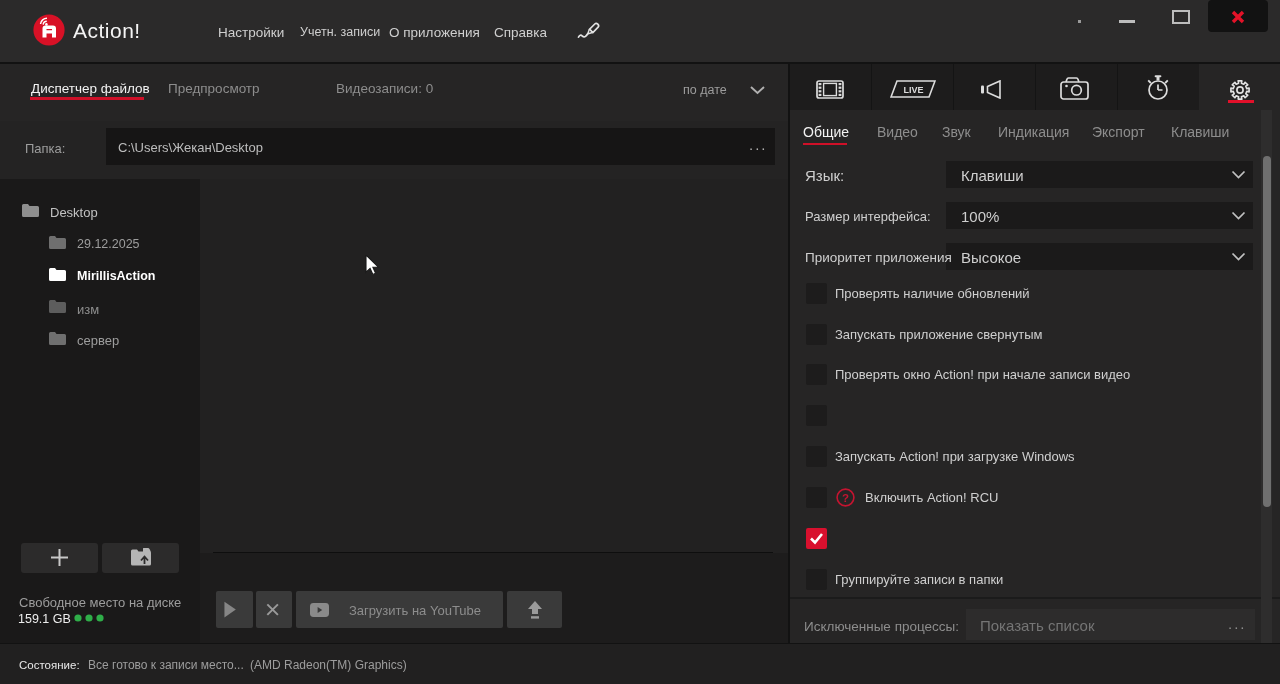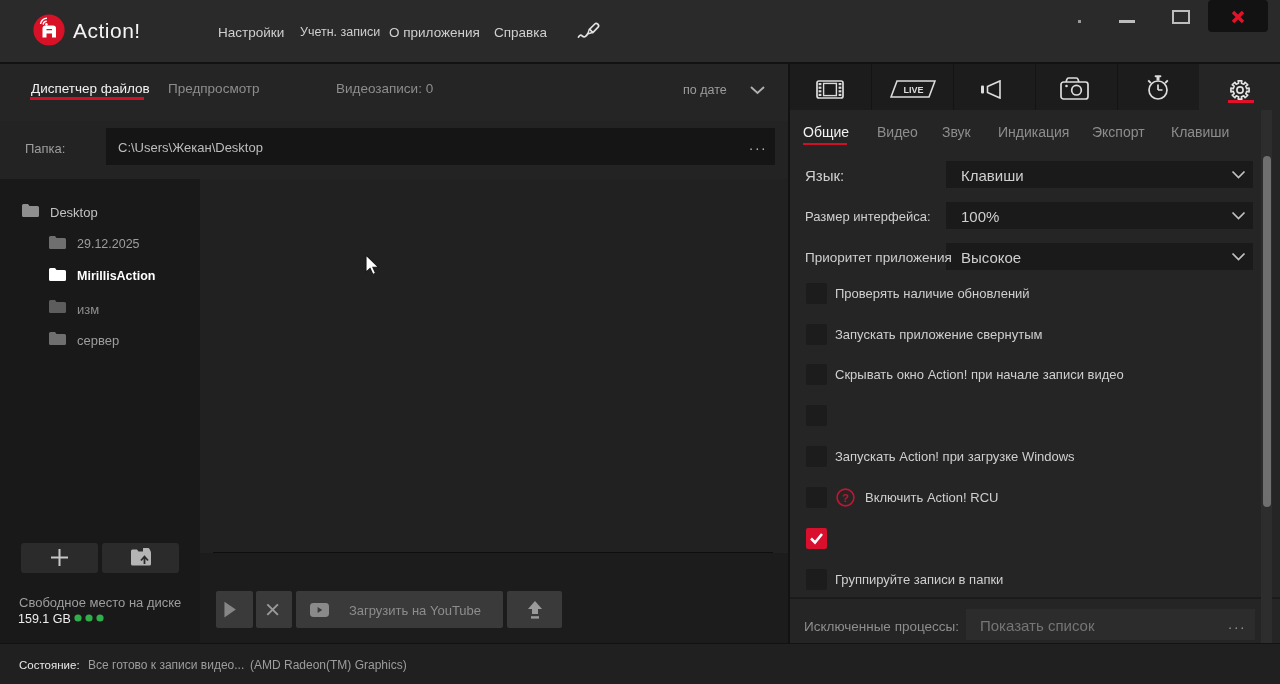--- a/index.html
+++ b/index.html
@@ -213,21 +213,21 @@
       <path d="M1.5 1.5 L7.5 7.5 L13.5 1.5" stroke="#c2c2c2" stroke-width="1.7" fill="none"></path>
     </svg>
 
   <div class="abs" style="left:806px;top:283px;width:21px;height:21px;background:#1d1c1c;border-radius:2px;"></div>
   <div class="abs" style="left:835px;top:286px;font-size:13px;color:#cfcfcf;">Проверять наличие обновлений</div>
 
   <div class="abs" style="left:806px;top:324px;width:21px;height:21px;background:#1d1c1c;border-radius:2px;"></div>
   <div class="abs" style="left:835px;top:327px;font-size:13px;color:#cfcfcf;">Запускать приложение свернутым</div>
 
   <div class="abs" style="left:806px;top:364px;width:21px;height:21px;background:#1d1c1c;border-radius:2px;"></div>
-  <div class="abs" style="left:835px;top:367px;font-size:13px;color:#cfcfcf;">Скрывать окно Action! при начале записи видео</div>
+  <div class="abs" style="left:835px;top:367px;font-size:13px;color:#cfcfcf;">Проверять окно Action! при начале записи видео</div>
 
   <div class="abs" style="left:806px;top:405px;width:21px;height:21px;background:#1d1c1c;border-radius:2px;"></div>
 
   <div class="abs" style="left:806px;top:446px;width:21px;height:21px;background:#1d1c1c;border-radius:2px;"></div>
   <div class="abs" style="left:835px;top:449px;font-size:13px;color:#cfcfcf;">Запускать Action! при загрузке Windows</div>
 
   <div class="abs" style="left:806px;top:487px;width:21px;height:21px;background:#1d1c1c;border-radius:2px;"></div>
   <svg class="abs" style="left:836px;top:488px;" width="19" height="19" viewBox="0 0 19 19">
     <circle cx="9.5" cy="9.5" r="8.4" stroke="#c41430" stroke-width="1.6" fill="none"></circle>
     <text x="9.5" y="13.6" font-family="Liberation Sans" font-size="11.5" font-weight="bold" fill="#c41430" text-anchor="middle">?</text>
@@ -247,15 +247,15 @@
   <div class="abs" style="left:966px;top:609px;width:289px;height:31px;background:#2d2c2c;"></div>
   <div class="abs" style="left:980px;top:617px;font-size:15px;color:#757575;">Показать список</div>
   <div class="abs" style="left:1228px;top:615px;font-size:15px;color:#8d8d8d;letter-spacing:2px;">...</div>
 
   <div class="abs" style="left:1261px;top:110px;width:11px;height:533px;background:#2e2d2d;"></div>
   <div class="abs" style="left:1263px;top:156px;width:8px;height:351px;background:#6f6f6f;border-radius:4px;"></div>
 
   <div class="abs" style="left:0;top:643px;width:1280px;height:41px;background:#212020;border-top:1px solid #121212;"></div>
   <div class="abs" style="left:19px;top:659px;font-size:11.5px;color:#e8e8e8;">Состояние:</div>
   <div class="abs" style="left:250px;top:658px;font-size:12px;color:#9d9d9d;">(AMD Radeon(TM) Graphics)</div>
-  <div class="abs" style="left:88px;top:658px;font-size:12px;color:#9d9d9d;">Все готово к записи видео...</div>
+  <div class="abs" style="left:88px;top:658px;font-size:12px;color:#9d9d9d;">Все готово к записи место...</div>
 
 </div>
 
 </body></html>

